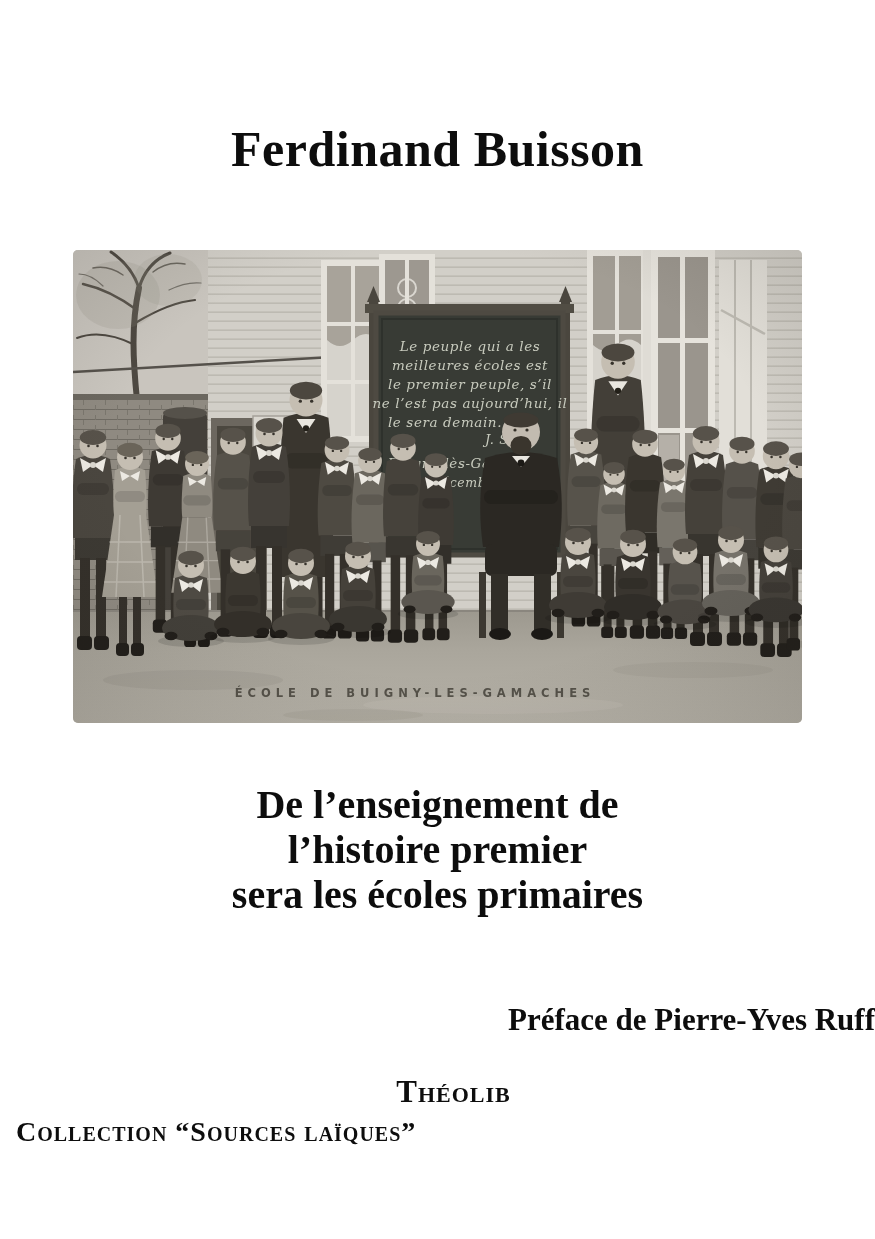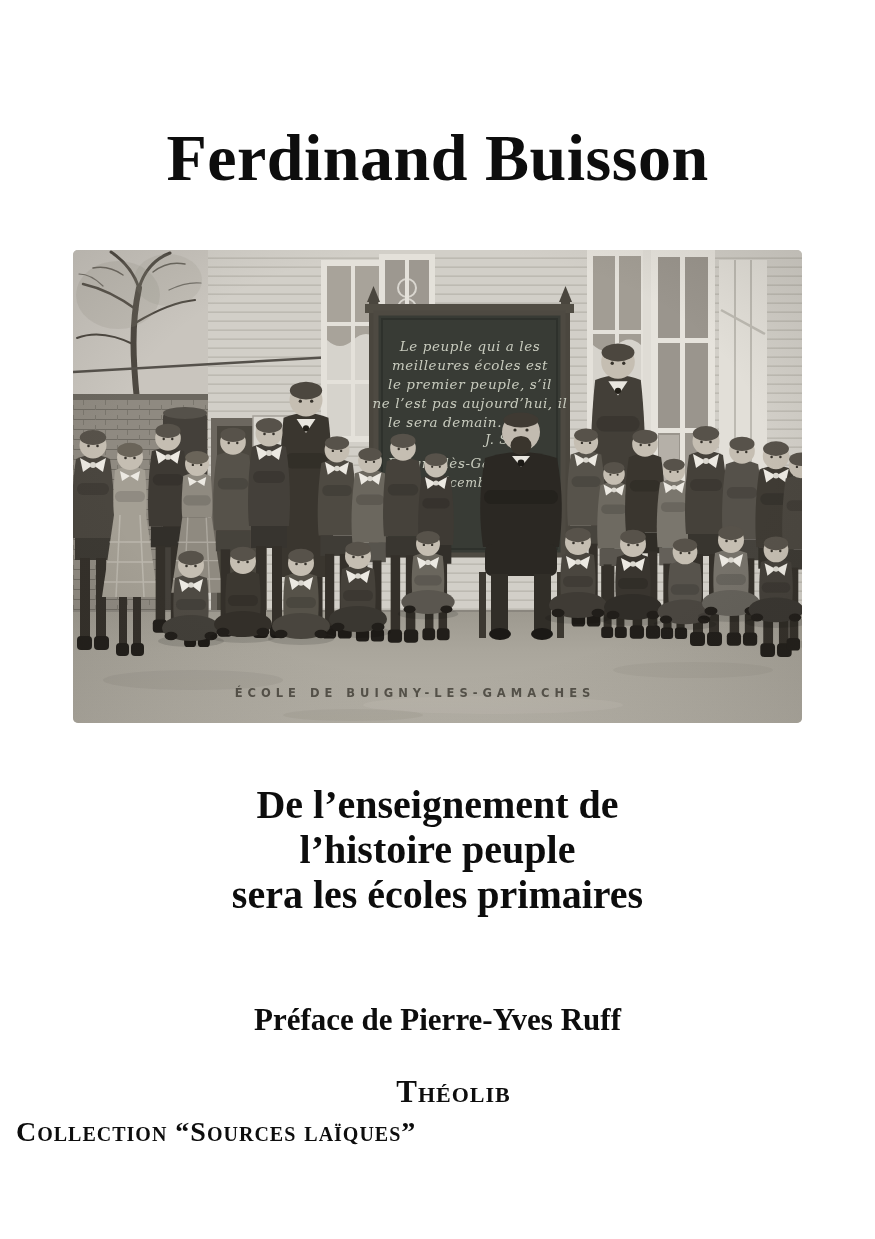--- a/index.html
+++ b/index.html
@@ -2,33 +2,33 @@
 <html><head>
 <meta charset="utf-8">
 <style>
   html,body{margin:0;padding:0;background:#ffffff;}
   .cover{
     position:relative;width:875px;height:1239px;background:#ffffff;
     font-family:"Liberation Serif","DejaVu Serif",serif;color:#0d0d0d;overflow:hidden;
   }
   .author{
     position:absolute;top:120px;left:0;width:100%;text-align:center;
-    font-size:66px;font-weight:bold;letter-spacing:0.5px;
+    font-size:50px;font-weight:bold;letter-spacing:0.5px;
   }
   .photo-wrap{
     position:absolute;top:250px;left:73px;width:729px;height:473px;
     border-radius:5px;overflow:hidden;background:#d2cfc8;
   }
   .photo-wrap svg{display:block;}
   .title{
     position:absolute;top:782px;left:0;width:100%;text-align:center;
     font-size:40px;font-weight:bold;line-height:1.13;
   }
   .preface{
-    position:absolute;top:1002px;left:0;width:100%;text-align:center;
+    position:absolute;top:1002px;left:0;width:100%;text-align:right;
     font-size:31px;font-weight:bold;
   }
   .publisher{
     position:absolute;top:1074px;left:0;width:100%;text-align:center;
     font-size:31px;font-weight:bold;font-variant:small-caps;letter-spacing:1px;margin-left:16px;
   }
   .collection{
     position:absolute;top:1116px;left:16px;width:100%;text-align:left;
     font-size:28px;font-weight:bold;font-variant:small-caps;letter-spacing:1px;
   }
@@ -322,21 +322,21 @@
       </g>
 
       <text class="caption-text" x="342" y="447" font-size="11.5" text-anchor="middle">ÉCOLE DE BUIGNY-LES-GAMACHES</text>
 
       <rect x="0" y="0" width="729" height="473" fill="url(#vign)"></rect>
     </svg>
   </div>
 
   <div class="title">
     <div>De l’enseignement de</div>
-    <div>l’histoire peuple</div>
+    <div>l’histoire premier</div>
     <div>sera les écoles primaires</div>
   </div>
 
   <div class="preface">Préface de Pierre-Yves Ruff</div>
 
   <div class="publisher">Théolib</div>
 
   <div class="collection">Collection “Sources laïques”</div>
 
 </div>

